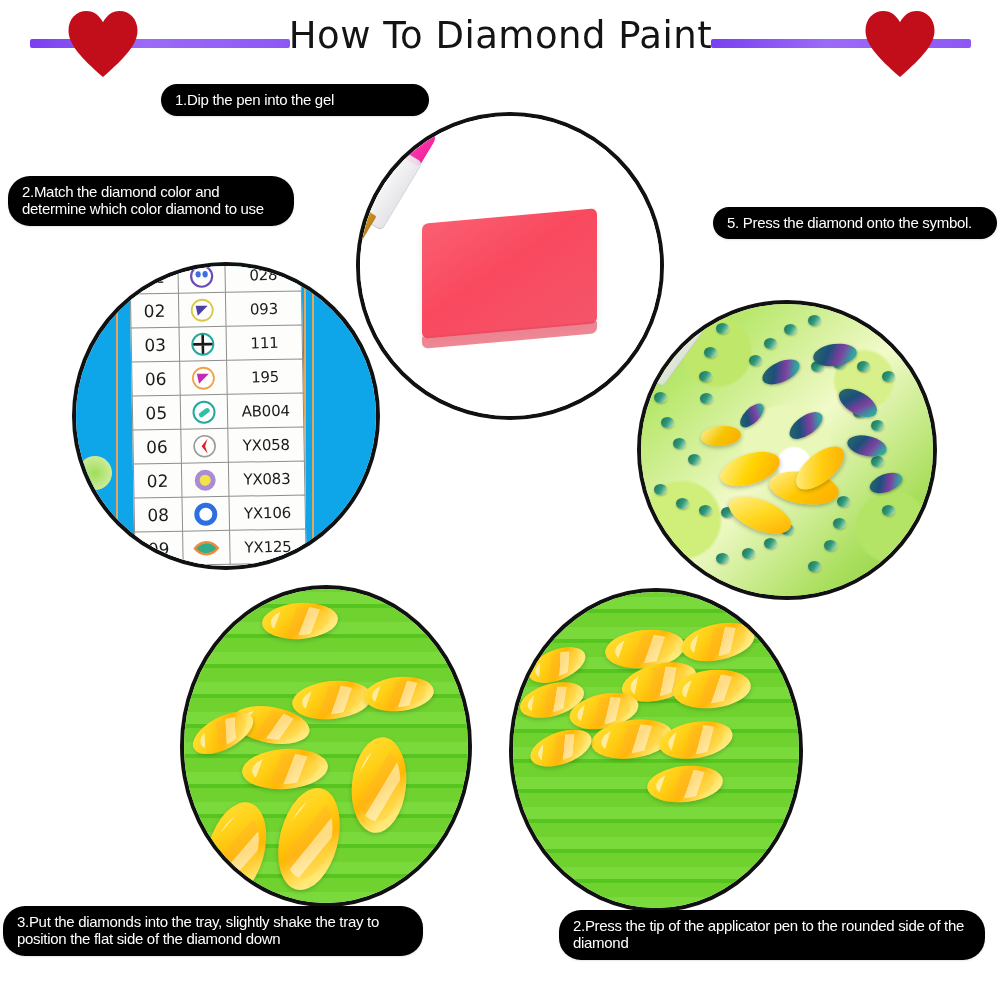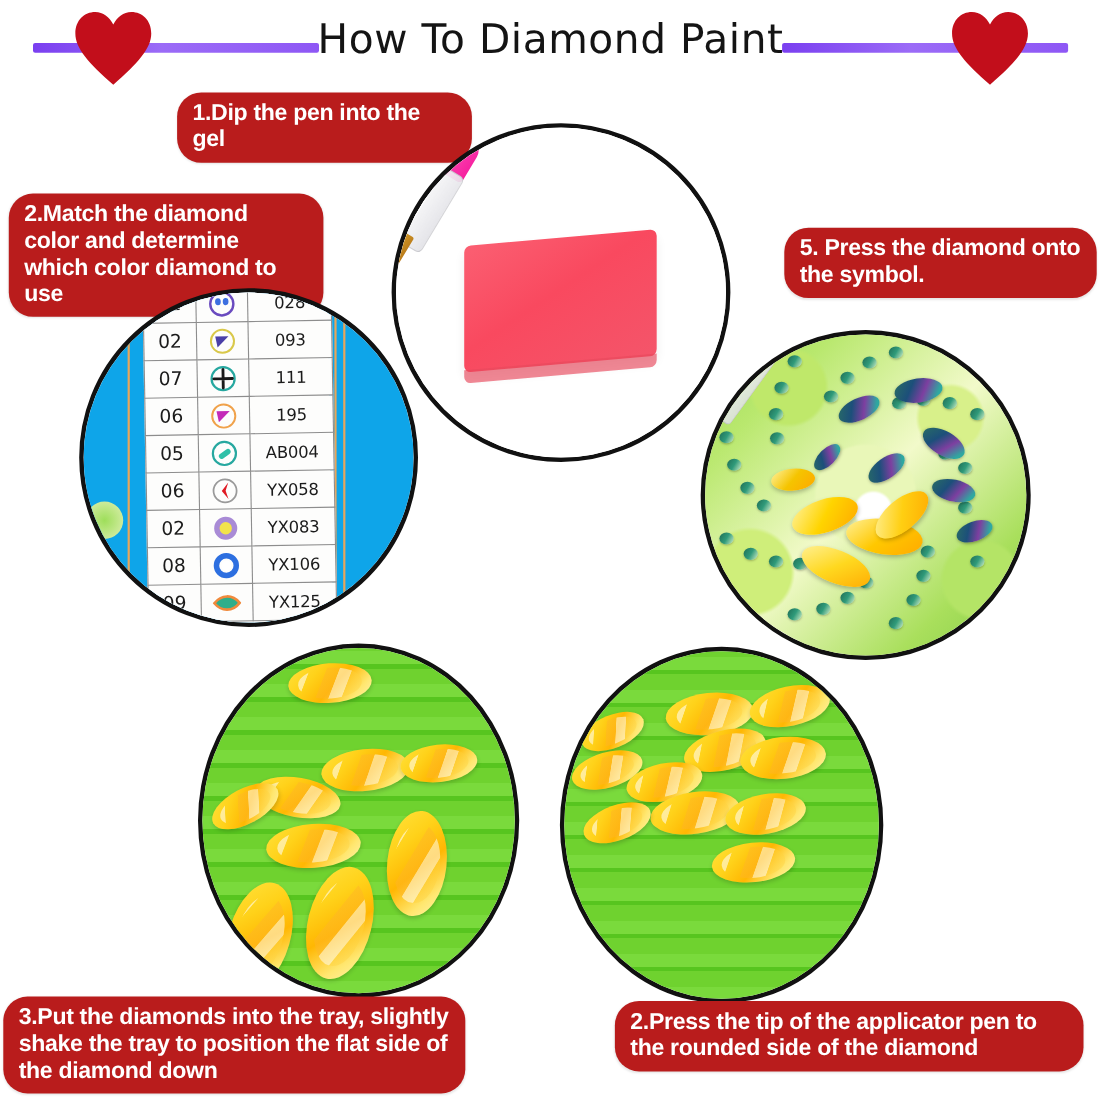--- a/index.html
+++ b/index.html
@@ -15,23 +15,23 @@
   .rule.right{left:711px;width:260px;}
   .heart{position:absolute;width:78px;height:72px;}
   .heart.l{left:64px;top:8px;}
   .heart.r{left:861px;top:8px;}
   .heart svg{width:100%;height:100%;display:block;}
   .title{position:absolute;left:0;top:14px;width:1001px;text-align:center;
          font-size:37px;color:#141414;letter-spacing:.5px;
          font-family:"DejaVu Sans","Liberation Sans",sans-serif;font-weight:400;}
 
   
-  .label{position:absolute;background:#b91c1c;color:#ffffff;border-radius:22px;
-         padding:7px 14px 8px 14px;line-height:1.16;font-weight:700;
-         font-size:21px;letter-spacing:-.3px;
+  .label{position:absolute;background:#000000;color:#ffffff;border-radius:22px;
+         padding:7px 14px 8px 14px;line-height:1.16;font-weight:400;
+         font-size:15px;letter-spacing:-.3px;
          box-shadow:0 1px 2px rgba(0,0,0,.10);
          font-family:"Liberation Sans","DejaVu Sans",sans-serif;}
   #label-1{left:161px;top:84px;width:240px;}
   #label-2{left:8px;top:176px;width:258px;}
   #label-5{left:713px;top:207px;width:256px;}
   #label-3{left:3px;top:906px;width:392px;}
   #label-4{left:559px;top:910px;width:398px;}
 
   
   .photo{position:absolute;border:4px solid #111111;overflow:hidden;
@@ -192,21 +192,21 @@
               <div class="symwrap">
                 <svg viewBox="0 0 26 26">
                   <circle cx="13" cy="13" r="10.5" fill="none" stroke="#D9C84A" stroke-width="1.8"></circle>
              <path d="M6.5 8.5 L18.5 8.5 L8.5 18.5 Z" fill="#4A3FA8"></path>
                 </svg>
               </div>
             </td>
             <td class="c-code">093</td>
           </tr>
           <tr>
-            <td class="c-num">07</td>
+            <td class="c-num">03</td>
             <td class="c-sym">
               <div class="symwrap">
                 <svg viewBox="0 0 26 26">
                   <circle cx="13" cy="13" r="10.5" fill="none" stroke="#27A8A0" stroke-width="2"></circle>
              <path d="M13 4.5 V21.5 M4.5 13 H21.5" stroke="#1A1A1A" stroke-width="2.6" stroke-linecap="round"></path>
                 </svg>
               </div>
             </td>
             <td class="c-code">111</td>
           </tr>

